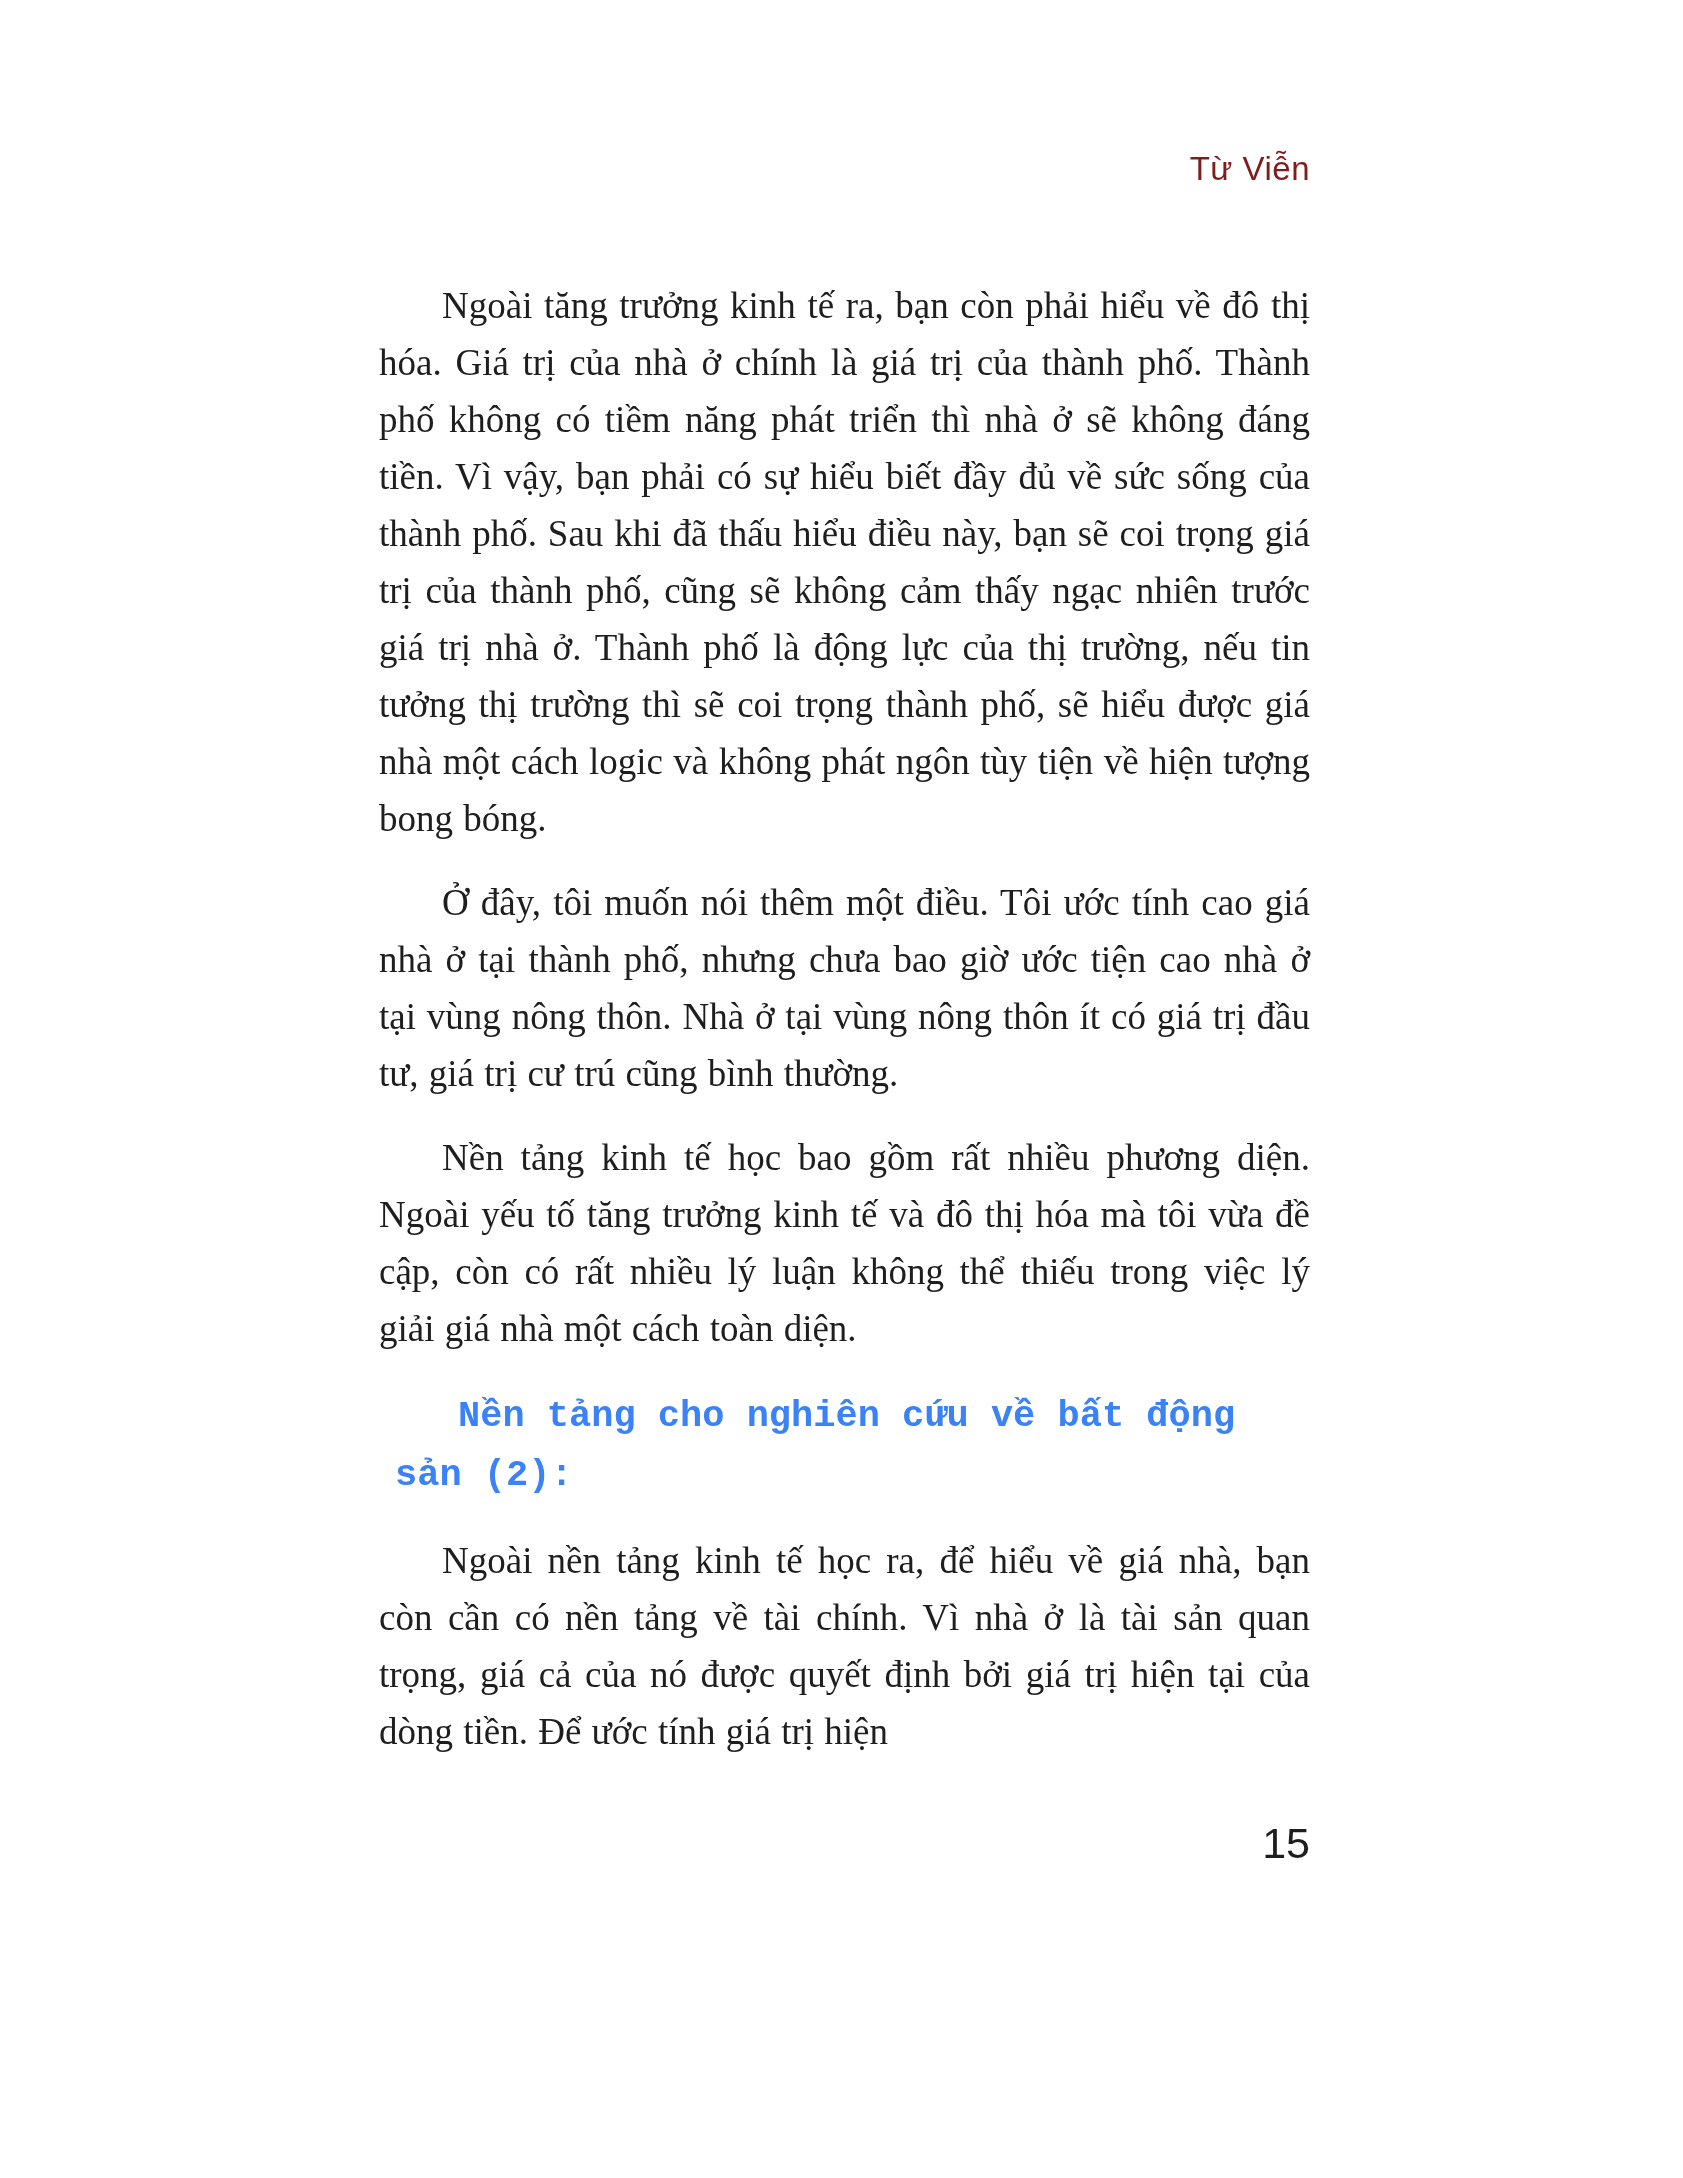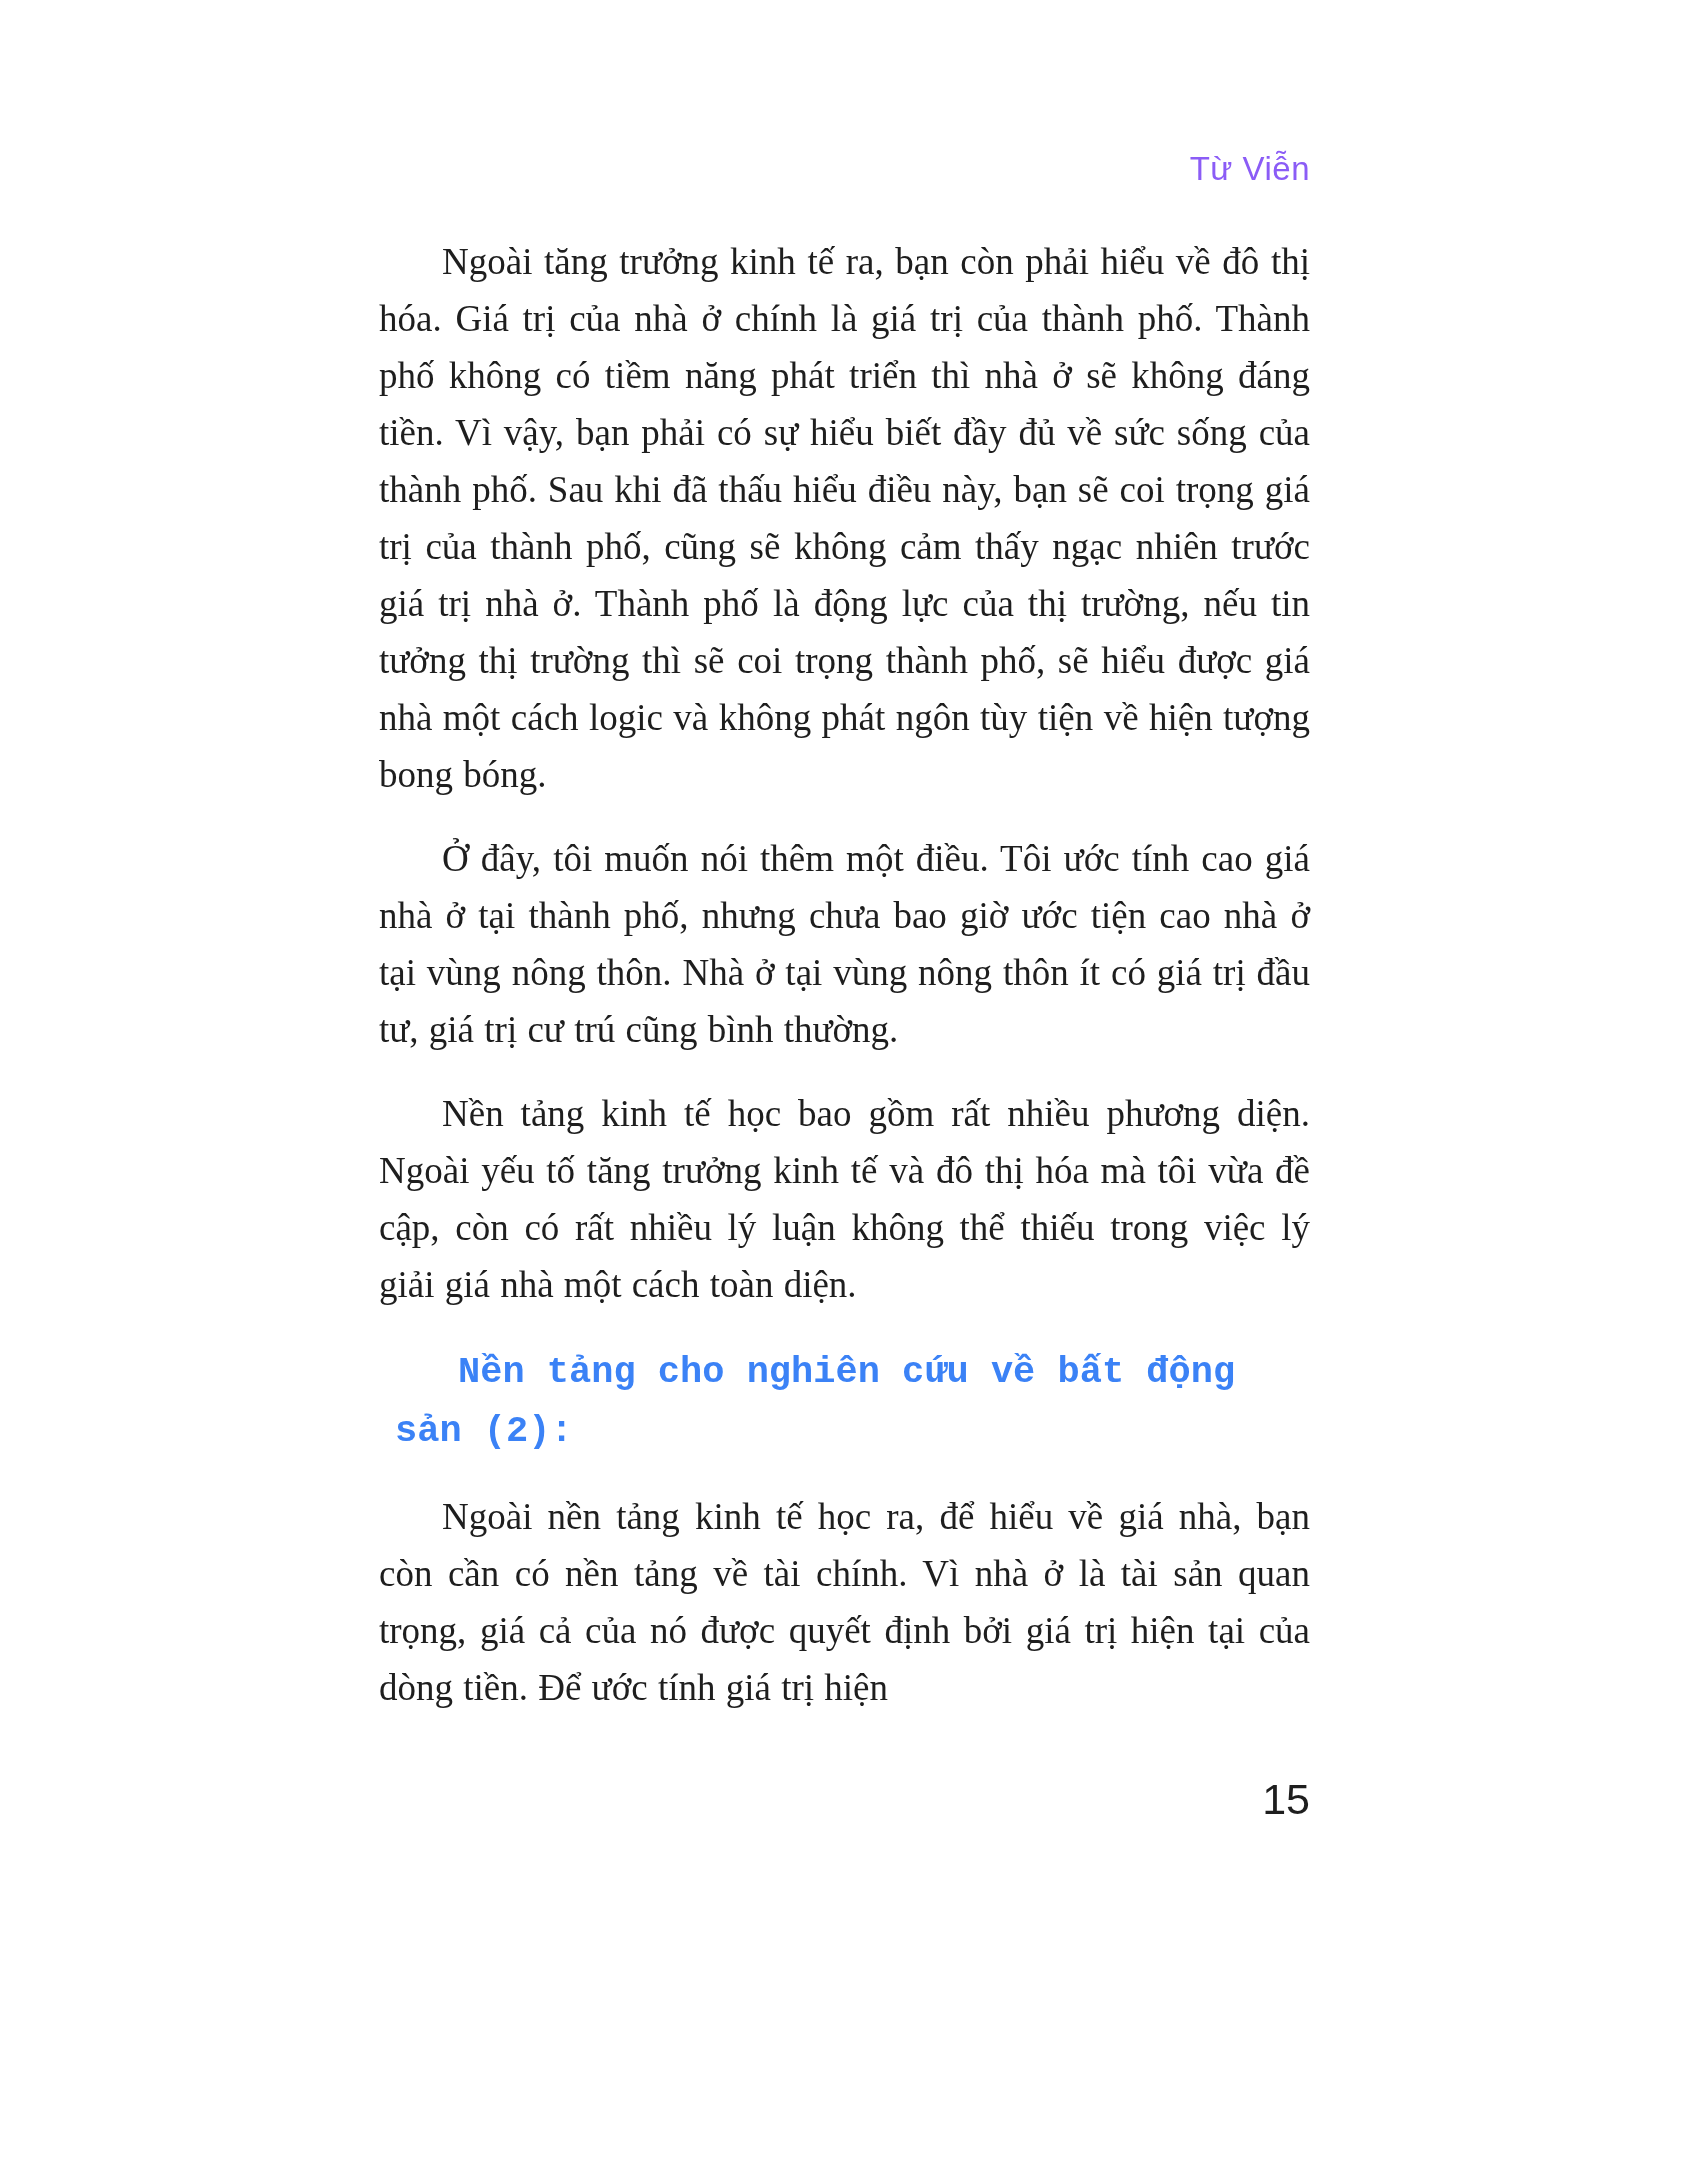--- a/index.html
+++ b/index.html
@@ -18,33 +18,33 @@
     top: 0;
     width: 931px;
   }
   .running-header {
     margin: 149px 0 0 0;
     text-align: right;
     font-family: "Liberation Sans", "DejaVu Sans", sans-serif;
     font-size: 33px;
     line-height: 40px;
     letter-spacing: 0.5px;
-    color: #8b5cf6;
+    color: #7f1d1d;
   }
   .body-para {
     margin: 27px 0 0 0;
     font-size: 37px;
     line-height: 57px;
     text-align: justify;
     text-indent: 63px;
     hyphens: none;
     -webkit-hyphens: none;
     word-spacing: 1px;
   }
-  .body-para.first { margin-top: 44px; }
+  .body-para.first { margin-top: 88px; }
   .section-heading {
     margin: 30px 0 0 16px;
     font-size: 37px;
     line-height: 59px;
     font-weight: bold;
     color: #3b82f6;
     font-family: Liberation Mono, monospace;
   }
   .heading-line { display: block; }
   .heading-line.indented { text-indent: 63px; }

